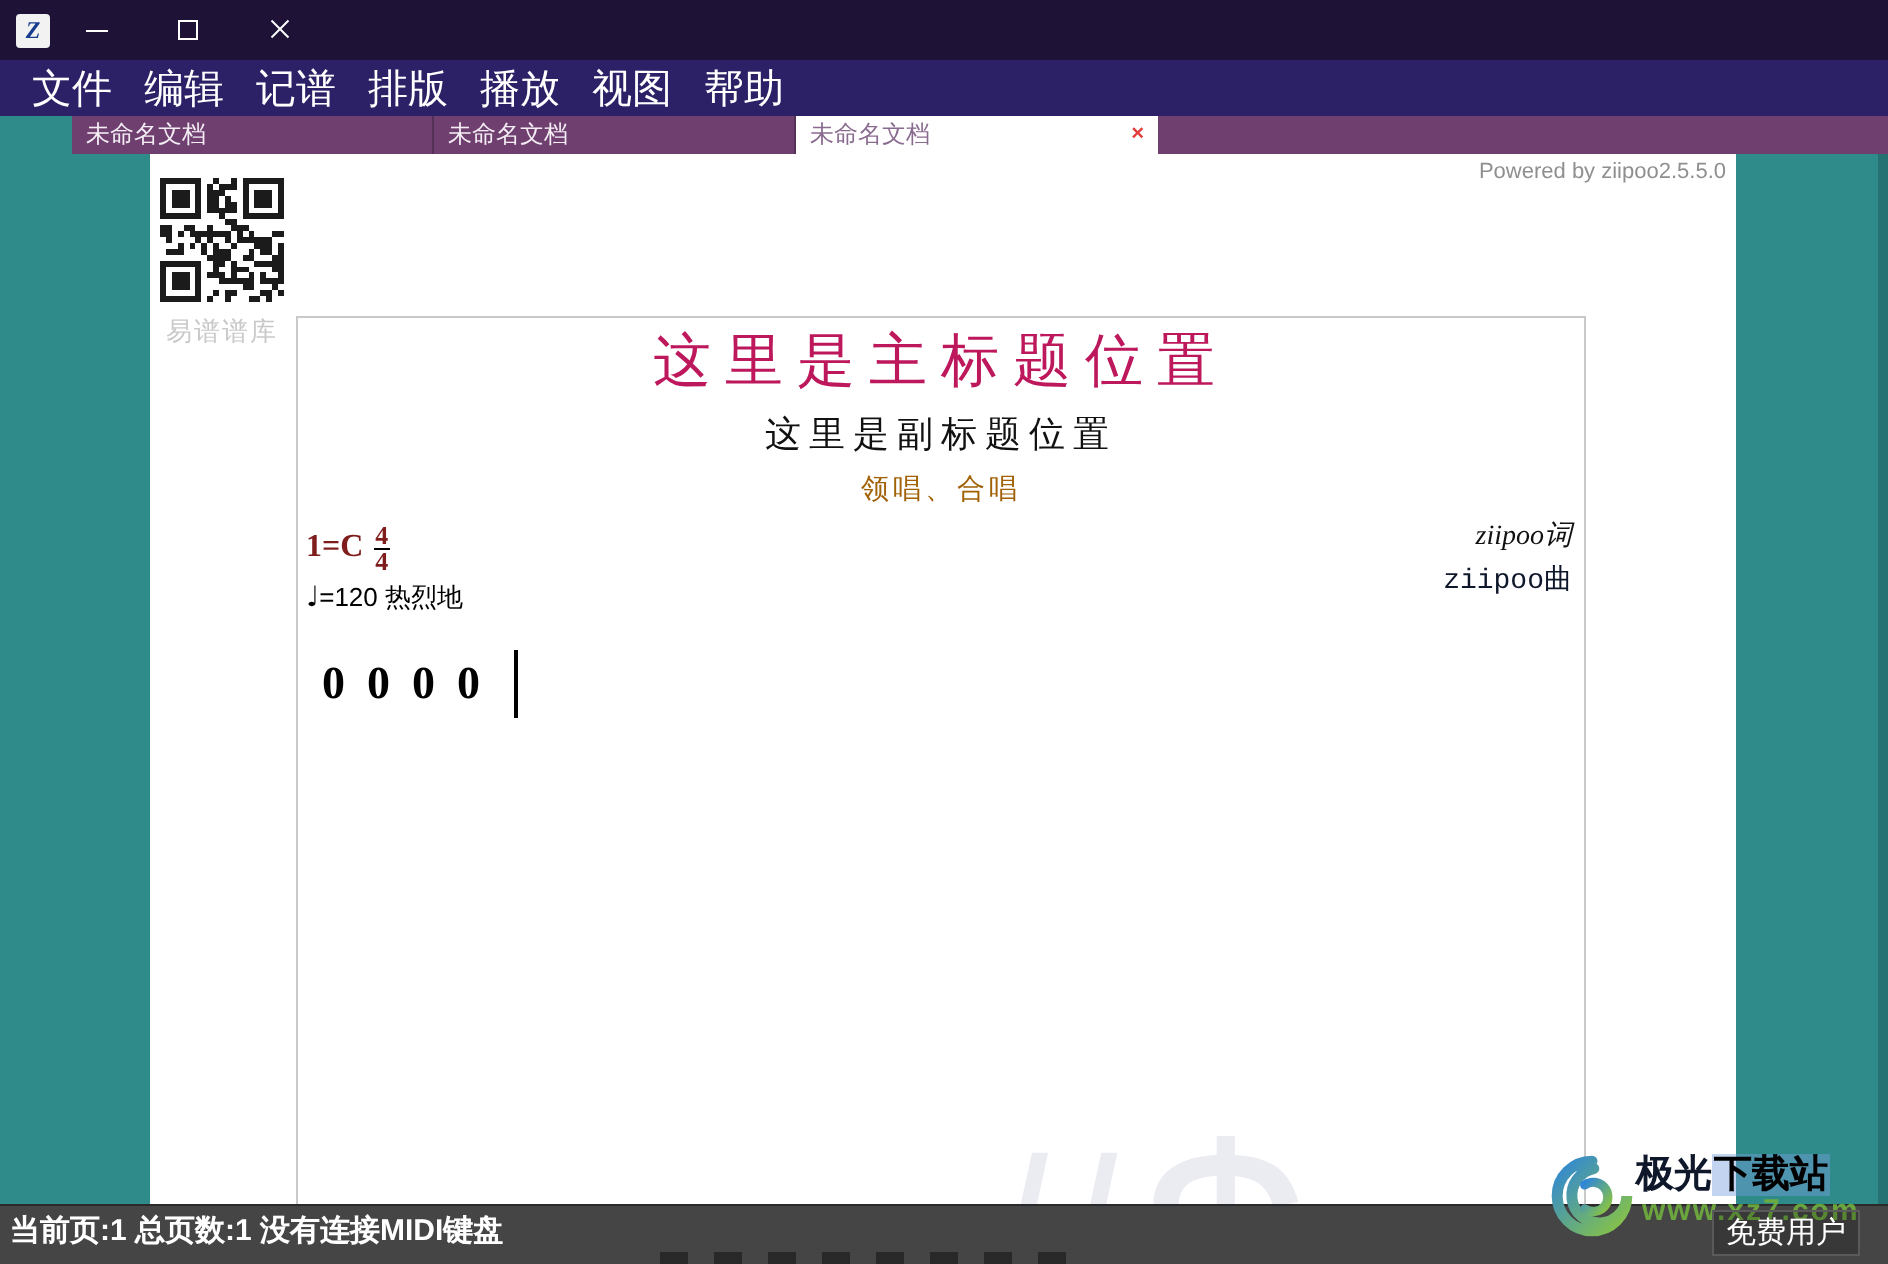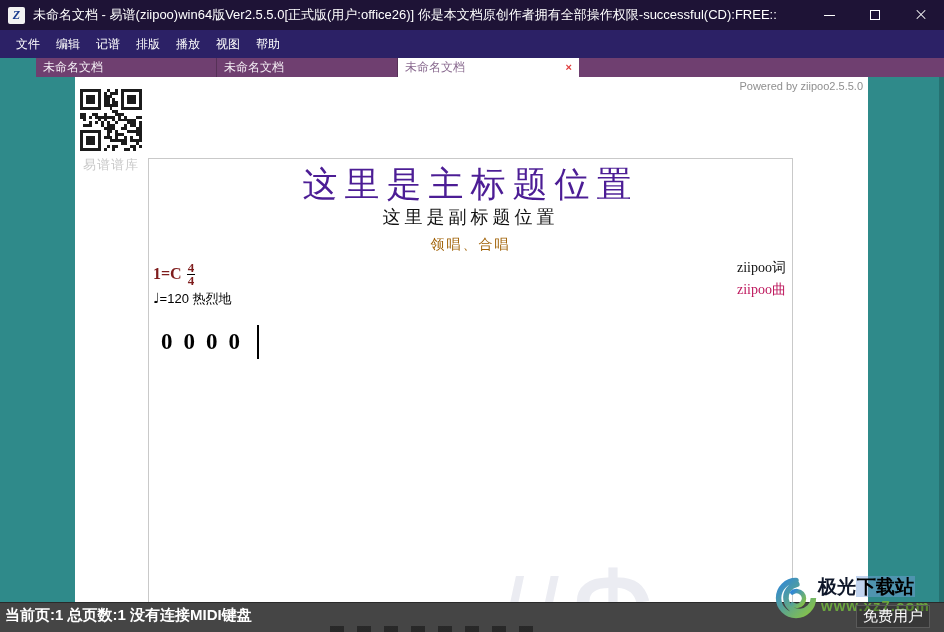--- a/index.html
+++ b/index.html
@@ -14,50 +14,50 @@
   .win-btn { width:46px; height:30px; display:flex; align-items:center; justify-content:center; }
   .min-glyph { width:11px; height:0; border-top:1px solid #fff; display:block; }
   .max-glyph { width:10px; height:10px; border:1px solid #fff; display:block; }
   .close-glyph { width:12px; height:12px; position:relative; display:block; }
   .close-glyph::before,.close-glyph::after { content:""; position:absolute; left:0; top:5px; width:12px; height:1px; background:#fff; }
   .close-glyph::before { transform:rotate(45deg); }
   .close-glyph::after { transform:rotate(-45deg); }
 
   
   .menubar { height:28px; background:#2c2166; display:flex; align-items:center; padding-left:8px; }
-  .menu-item { color:#ffffff; font-size:12px; padding:16px 8px; height:28px; display:flex; align-items:center; }
+  .menu-item { color:#ffffff; font-size:20px; padding:16px 8px; height:28px; display:flex; align-items:center; }
 
   
   .tabbar { height:19px; background:#6f3f70; display:flex;margin-left:36px; }
   .tab { width:181px; display:flex; align-items:center; padding:0 7px; color:#f4eef4; font-size:12px; border-right:1px solid rgba(0,0,0,0.22); cursor:default; }
   .tab.active { background:#ffffff; color:#8a6b90; justify-content:space-between; border-right:none; }
   .tab-close { color:#e03c3c; font-size:11px; font-weight:bold; line-height:1; }
 
   
   .workspace { position:absolute; top:77px; left:0; right:0; bottom:30px; background:#2f8a8a; }
   .right-edge { position:absolute; right:0; top:0; bottom:0; width:5px; background:rgba(0,0,0,0.18); }
   .page { position:absolute; left:75px; width:793px; top:0; bottom:0; background:#ffffff; overflow:hidden; }
   .powered { position:absolute; top:3px; right:5px; font-size:11px; color:#8f8f8f; }
 
   .qr-wrap { position:absolute; left:3px; top:12px; width:66px; text-align:center; }
   .qr-label { color:#c9c9c9; font-size:13px; margin-top:1px; letter-spacing:1px; white-space:nowrap;font-family:Liberation Serif, serif; }
 
   
   .score { position:absolute; left:73px; top:81px; width:645px; bottom:-6px; border:1px solid #c9c9c9; background:#fff; }
-  .main-title { position:absolute; top:2px; width:100%; text-align:center; font-family:"Liberation Serif",serif; font-size:35px; letter-spacing:7px; color:#4c1d95; }
+  .main-title { position:absolute; top:2px; width:100%; text-align:center; font-family:"Liberation Serif",serif; font-size:29px; letter-spacing:7px; color:#be185d; }
   .subtitle { position:absolute; top:46px; width:100%; text-align:center; font-family:"Liberation Serif",serif; font-size:18px; letter-spacing:4px; color:#111; }
   .perf-note { position:absolute; top:77px; width:100%; text-align:center; font-family:"Liberation Serif",serif; font-size:14px; letter-spacing:2px; color:#a16207; }
 
   .key-line { position:absolute; left:4px; top:103px; font-family:"Liberation Serif",serif; font-weight:bold; font-size:16px; color:#7f1d1d; display:flex; align-items:center;text-align:center; }
   .frac { display:inline-flex; flex-direction:column; align-items:center; margin-left:5px; font-size:13px; line-height:11px; }
   .frac-top { border-bottom:1.5px solid #000; padding:0 1px 1px; }
   .tempo-line { position:absolute; left:4px; top:131px; font-size:13px; color:#000; }
   .note-glyph { font-family:"DejaVu Sans",sans-serif; font-size:14px; }
-  .credit-lyric { position:absolute; right:6px; top:100px; font-family:"Liberation Serif",serif; font-size:14px; color:#111; }
-  .credit-comp  { position:absolute; right:6px; top:122px; font-family:Liberation Serif, serif; font-size:14px; color:#be185d; }
+  .credit-lyric { position:absolute; right:6px; top:100px; font-family:"Liberation Serif",serif; font-size:14px; color:#111;font-style:italic; }
+  .credit-comp  { position:absolute; right:6px; top:122px; font-family:Liberation Mono, monospace; font-size:14px; color:#0f172a; }
 
   .notes-row { position:absolute; left:12px; top:166px; display:flex; align-items:center; }
   .note-rest { font-family:"Liberation Serif",serif; font-weight:bold; font-size:23px; color:#000; margin-right:11px; }
   .cursor-bar { width:2px; height:34px; background:#000; margin-left:6px; }
 
   .big-watermark { position:absolute; left:336px; top:382px; font-size:150px; color:#ebecf2; font-family:"Liberation Sans",sans-serif; letter-spacing:2px; z-index:0; }
 
   
   .statusbar { position:absolute; left:0; right:0; bottom:0; height:30px; background:#454545; border-top:1px solid #2a2a2a; z-index:3; }
   .status-left { position:absolute; left:5px; top:3px; color:#ffffff; font-size:15px; white-space:nowrap;font-weight:bold; }
@@ -70,21 +70,20 @@
   .jg-title { position:absolute; left:44px; top:0; font-size:19px; font-weight:bold; white-space:nowrap; }
   .jg-title .p1 { color:#0f172a; }
   .jg-title .p2 { color:#000000; background:rgba(120,160,220,0.45); padding:0 1px; }
   .jg-url { position:absolute; left:47px; top:23px; color:#6fae3e; font-weight:bold; font-size:15px; letter-spacing:1px; opacity:0.92; white-space:nowrap; }
 </style>
 </head>
 <body>
 
 <div class="titlebar">
   <span class="app-icon">Z</span>
-  <span class="title-text">未命名文档 - 易谱(ziipoo)win64版Ver2.5.5.0[正式版(用户:office26)] 你是本文档原创作者拥有全部操作权限-successful(CD):FREE::</span>
   <div class="win-controls">
     <div class="win-btn">
         <span class="min-glyph"></span>
       </div>
     <div class="win-btn">
         <span class="max-glyph"></span>
       </div>
     <div class="win-btn">
         <span class="close-glyph"></span>
       </div>

